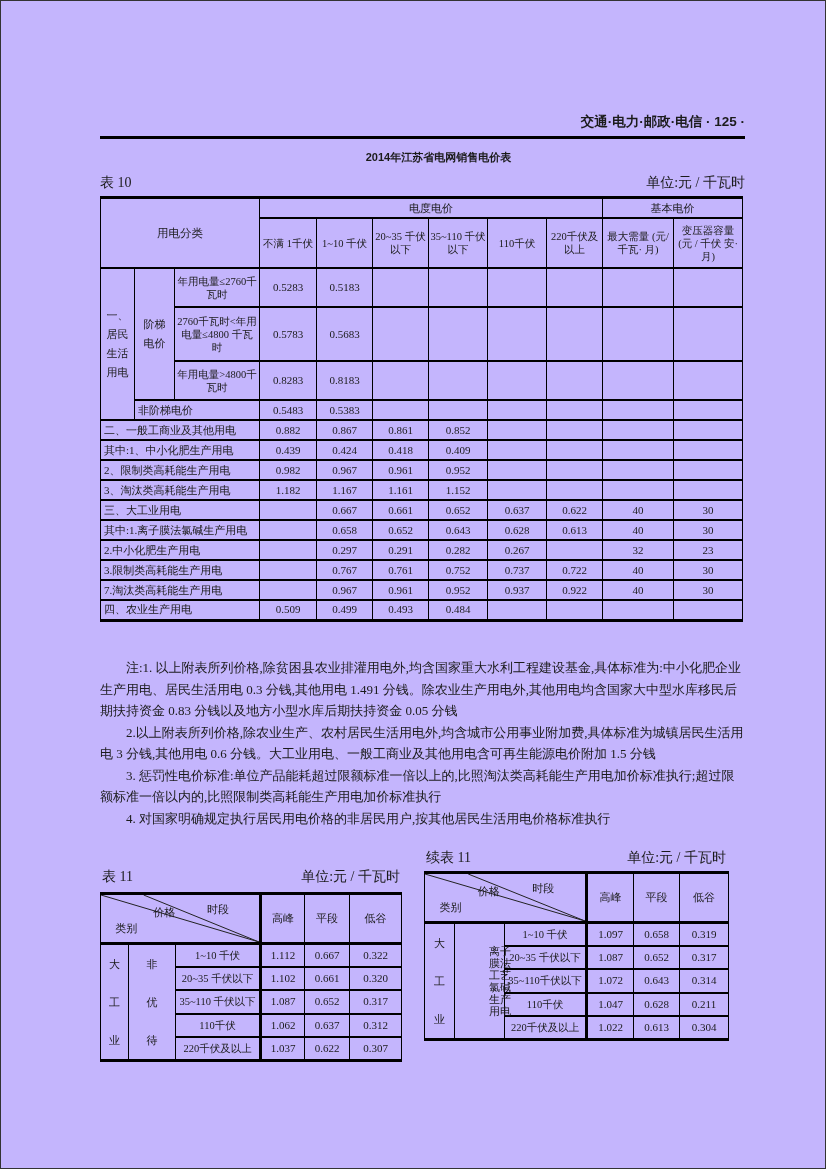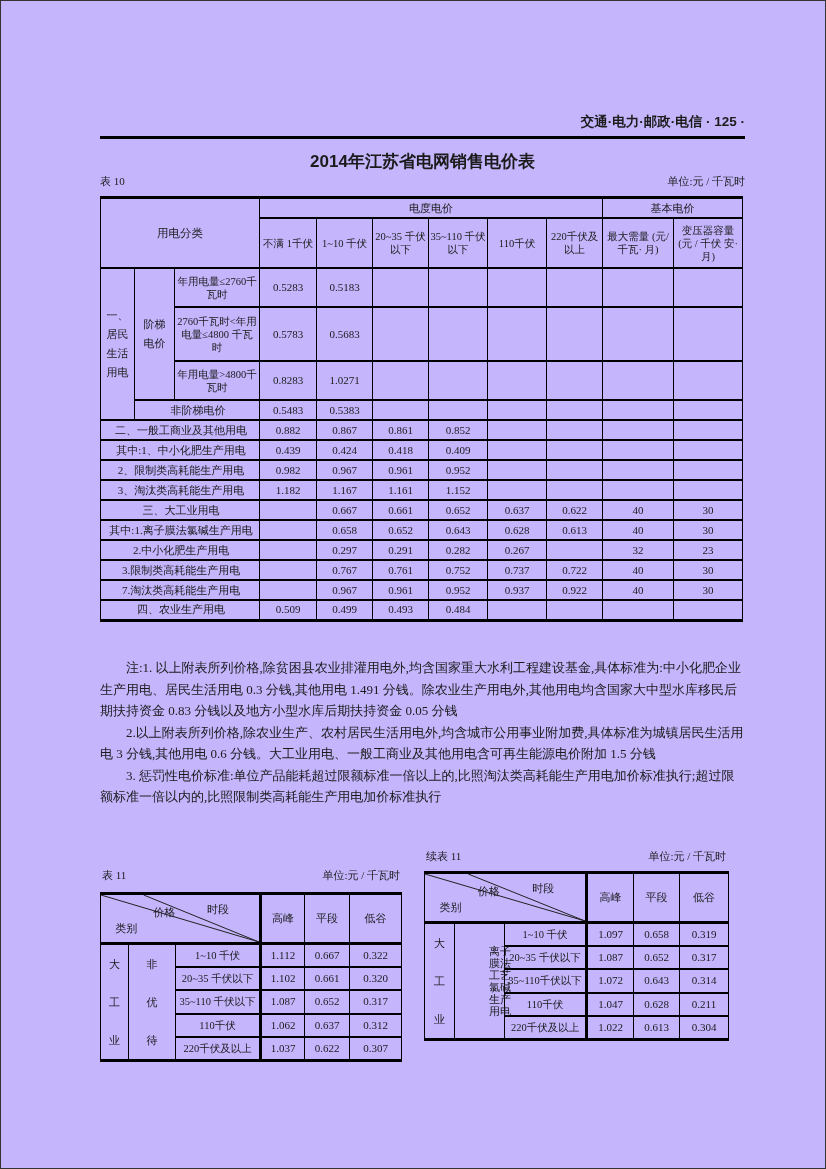--- a/index.html
+++ b/index.html
@@ -5,35 +5,35 @@
   html,body{margin:0;padding:0;background:#9a9a9a;}
   .page{position:relative;width:826px;height:1169px;background:#c4b5fd;
         border:1px solid #333;box-sizing:border-box;overflow:hidden;
         font-family:"Liberation Serif","DejaVu Serif",serif;color:#1b1b1b;}
   .abs{position:absolute;}
   
   .running-head{top:112px;left:99px;width:645px;text-align:right;
     font-family:"Liberation Sans","DejaVu Sans",sans-serif;font-weight:bold;font-size:13.5px;}
   .head-rule{top:135px;left:99px;width:645px;height:3px;background:#000;}
   
-  .t10-title{top:149px;left:99px;width:645px;text-align:center;
-    font-family:"Liberation Sans","DejaVu Sans",sans-serif;font-weight:bold;font-size:17px;}
-  .cap-row{display:flex;justify-content:space-between;font-size:11px;}
+  .t10-title{top:149px;left:115px;width:645px;text-align:center;
+    font-family:"Liberation Sans","DejaVu Sans",sans-serif;font-weight:bold;font-size:11px;}
+  .cap-row{display:flex;justify-content:space-between;font-size:14px;}
   .t10-cap{top:173px;left:99px;width:645px;}
   
   table{border-collapse:collapse;table-layout:fixed;font-size:11px;}
   td{border:1px solid #000;border-top-width:2px;border-bottom-width:2px;
      text-align:center;padding:0 1px;vertical-align:middle;line-height:13px;}
   .t10{top:195px;left:99px;width:642px;border-top:3px solid #000;border-bottom:3px solid #000;}
   .t10 tr.band td{border-bottom-width:1px;height:18px;}
   .t10 td.uc{border-bottom-width:2px;font-size:11.5px;}
   .t10 tr.h2 td{height:48px;font-size:10.5px;word-break:break-all;}
   .t10 tr.r1{height:39px;} .t10 tr.r2{height:54px;} .t10 tr.r3{height:39px;}
   .t10 tr.rs{height:20px;}
-  .t10 td.lbl{text-align:center;padding-left:3px;}
+  .t10 td.lbl{text-align:left;padding-left:3px;}
   .t10 td.tier{font-size:10.5px;word-break:break-all;padding:0 2px;}
   .stack{margin:0 auto;word-break:break-all;text-align:center;}
   .w2{width:24px;line-height:19px;}
   .w1{width:13px;line-height:38px;}
   .w4{width:32px;line-height:12px;padding-left:28px;}
   
   .notes{top:656px;left:99px;width:645px;font-size:13px;line-height:21.5px;}
   .notes p{margin:0;text-indent:2em;}
   
   .bottom{top:836px;left:99px;width:645px;height:240px;}
@@ -125,21 +125,21 @@
           <td></td>
           <td></td>
           <td></td>
           <td></td>
           <td></td>
           <td></td>
         </tr>
     <tr class="r3">
       <td class="tier">年用电量&gt;4800千瓦时</td>
     <td>0.8283</td>
-          <td>1.0271</td>
+          <td>0.8183</td>
           <td></td>
           <td></td>
           <td></td>
           <td></td>
           <td></td>
           <td></td>
         </tr>
     <tr class="rs">
       <td class="lbl" colspan="2">非阶梯电价</td>
     <td>0.5483</td>
@@ -261,20 +261,21 @@
           <td></td>
           <td></td>
         </tr>
   </tbody>
     </table>
 
   <div class="abs notes">
     <p>注:1. 以上附表所列价格,除贫困县农业排灌用电外,均含国家重大水利工程建设基金,具体标准为:中小化肥企业生产用电、居民生活用电 0.3 分钱,其他用电 1.491 分钱。除农业生产用电外,其他用电均含国家大中型水库移民后期扶持资金 0.83 分钱以及地方小型水库后期扶持资金 0.05 分钱</p>
     <p>2.以上附表所列价格,除农业生产、农村居民生活用电外,均含城市公用事业附加费,具体标准为城镇居民生活用电 3 分钱,其他用电 0.6 分钱。大工业用电、一般工商业及其他用电含可再生能源电价附加 1.5 分钱</p>
     <p>3. 惩罚性电价标准:单位产品能耗超过限额标准一倍以上的,比照淘汰类高耗能生产用电加价标准执行;超过限额标准一倍以内的,比照限制类高耗能生产用电加价标准执行</p>
+    <p>4. 对国家明确规定执行居民用电价格的非居民用户,按其他居民生活用电价格标准执行</p>
   </div>
 
   <div class="abs bottom">
 
     <div class="abs t11-cap cap-row">
       <span>表 11</span>
       <span>单位:元 / 千瓦时</span>
     </div>
 
     <table class="abs t11">

